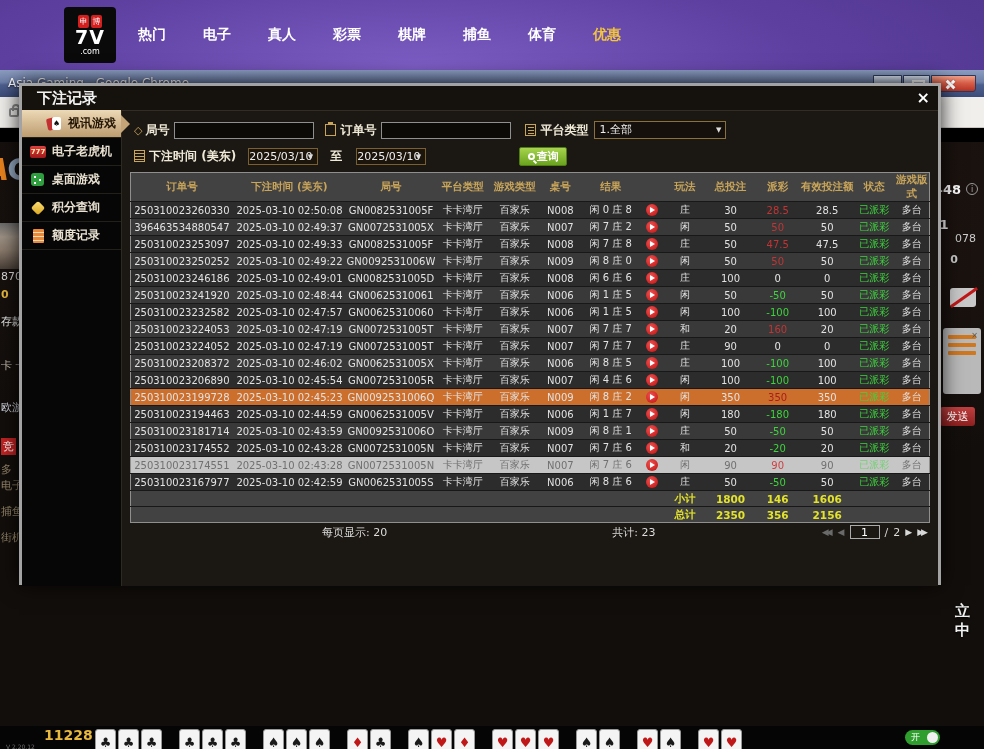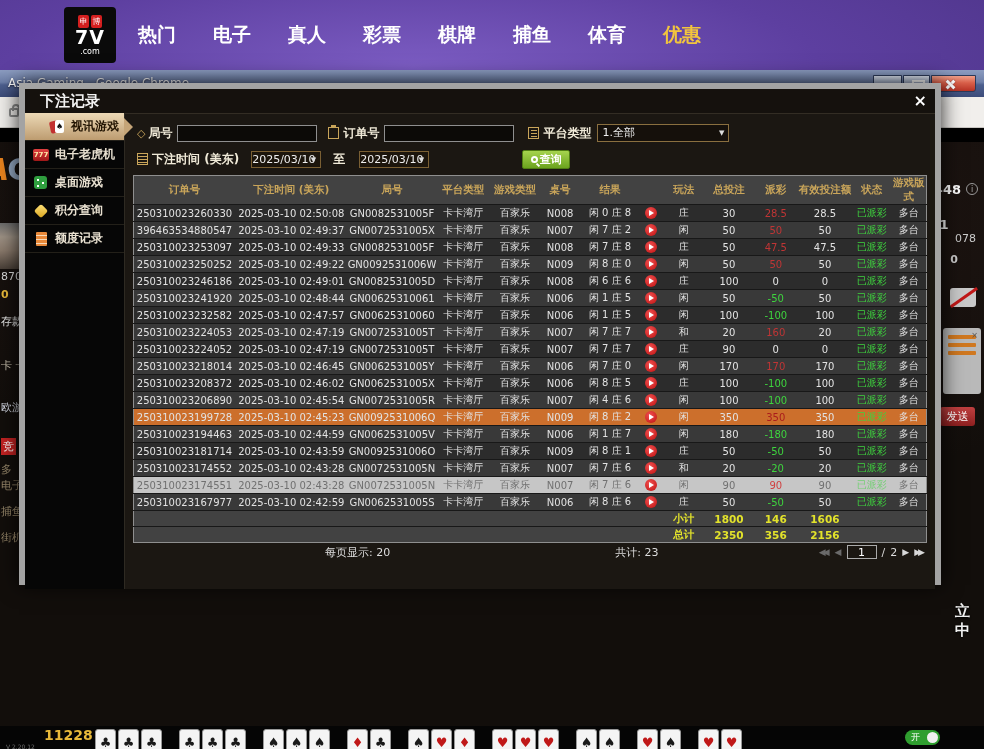--- a/index.html
+++ b/index.html
@@ -10,21 +10,21 @@
   .topnav { position:absolute; top:0; left:0; width:984px; height:70px;
     background:radial-gradient(ellipse 900px 220px at 42% 95%, #7b5cc2 0%, #5d3fa0 45%, #46307e 100%);
     display:flex; align-items:center; }
   .logo { margin-left:64px; width:52px; height:56px; background:#0a0a0a; border-radius:4px;
     display:flex; flex-direction:column; align-items:center; justify-content:center; padding:2px; }
   .logo-tiles { display:flex; gap:2px; }
   .logo-tile { width:11px; height:13px; background:#d41f1f; color:#fff; font-size:8px; line-height:13px; text-align:center; border-radius:2px; }
   .logo-main { color:#fff; font-size:19px; font-weight:bold; line-height:19px; letter-spacing:1px; }
   .logo-suffix { color:#fff; font-size:8px; line-height:9px; }
   .nav-menu { display:flex; gap:37px; margin-left:22px; }
-  .nav-item { color:#fff; font-size:19px; font-weight:bold; cursor:pointer;text-align:right; }
+  .nav-item { color:#fff; font-size:14px; font-weight:bold; cursor:pointer;text-align:right; }
   .nav-item.accent { color:#f2c53d; }
 
   
   .titlebar { position:absolute; top:70px; left:0; width:984px; height:27px;
     background:linear-gradient(180deg,#8c9cc0 0%, #6d7fa8 45%, #4d5f8e 55%, #3c4c7a 100%); }
   .titlebar-text { position:absolute; left:8px; top:6px; color:#fff; font-size:12px; text-shadow:0 1px 2px #223; }
   .win-controls { position:absolute; right:8px; top:5px; display:flex; }
   .win-btn { height:17px; border:1px solid #2d3a5a; border-radius:0 0 3px 3px; margin-left:1px;
     background:linear-gradient(180deg,#dfe6f2,#aab6cf 45%,#8b99ba); position:relative; cursor:pointer; }
   .win-btn.min { width:29px; } .win-btn.max { width:27px; } .win-btn.close { width:45px;
@@ -97,21 +97,21 @@
   .cards-row { position:absolute; left:95px; top:3px; display:flex; gap:17px; }
   .card-group { display:flex; gap:2px; }
   .pcard { width:21px; height:28px; background:#f4f4f4; border-radius:3px; border:1px solid #999; font-size:13px; text-align:center; line-height:26px; color:#1a1a1a; }
   .pcard.red { color:#c01818; }
   .toggle { position:absolute; right:44px; top:4px; width:35px; height:15px; background:#2f9e2f; border-radius:8px; cursor:pointer; }
   .toggle .t-label { position:absolute; left:6px; top:1px; color:#fff; font-size:9px; }
   .toggle::after { content:""; position:absolute; right:2px; top:2px; width:11px; height:11px; background:#f0f0f0; border-radius:50%; }
 
   
   .modal { position:absolute; left:19px; top:83px; width:922px; height:502px; background:#15110d;
-    border:6px solid #a3a3a3; box-shadow:0 0 20px rgba(0,0,0,.85); z-index:10; }
+    border:3px solid #a3a3a3; box-shadow:0 0 20px rgba(0,0,0,.85); z-index:10; }
   .modal-title { height:24px; position:relative; }
   .modal-title .t { position:absolute; left:15px; top:3px; color:#f2f2f2; font-size:15px; font-weight:bold; }
   .modal-close { position:absolute; right:8px; top:2px; color:#fff; font-size:16px; font-weight:bold; cursor:pointer; }
   .modal-body { display:flex; height:476px; }
 
   .sidebar { width:100px; background:#060606; border-right:1px solid #2e2a22; }
   .side-item { height:28px; display:flex; align-items:center; padding-left:8px; border-bottom:1px solid #232019; color:#e8e0d0; font-size:12px; font-weight:bold; cursor:pointer; position:relative; }
   .side-item.active { background:linear-gradient(180deg,#ecd9b6,#bd9c70); color:#241604;padding-left:24px; }
   .side-item.active::after { content:""; position:absolute; right:-9px; top:50%; margin-top:-9px; border:9px solid transparent; border-left:9px solid #c5a578; border-right:none; z-index:2; }
   .side-icon { width:17px; height:16px; margin-right:5px; position:relative; flex:none; }
@@ -550,36 +550,20 @@
     <td>闲 7 庄 7</td>
     <td><span class="play-icon"></span></td>
     <td>庄</td>
     <td>90</td>
     <td class="zero">0</td>
     <td>0</td>
     <td class="status">已派彩</td>
     <td>多台</td>
   </tr>
                 <tr>
-    <td>250310023218014</td>
-    <td>2025-03-10 02:46:45</td>
-    <td>GN0062531005Y</td>
-    <td>卡卡湾厅</td>
-    <td>百家乐</td>
-    <td>N006</td>
-    <td>闲 7 庄 0</td>
-    <td><span class="play-icon"></span></td>
-    <td>闲</td>
-    <td>170</td>
-    <td class="pos">170</td>
-    <td>170</td>
-    <td class="status">已派彩</td>
-    <td>多台</td>
-  </tr>
-                <tr>
     <td>250310023208372</td>
     <td>2025-03-10 02:46:02</td>
     <td>GN0062531005X</td>
     <td>卡卡湾厅</td>
     <td>百家乐</td>
     <td>N006</td>
     <td>闲 8 庄 5</td>
     <td><span class="play-icon"></span></td>
     <td>庄</td>
     <td>100</td>

